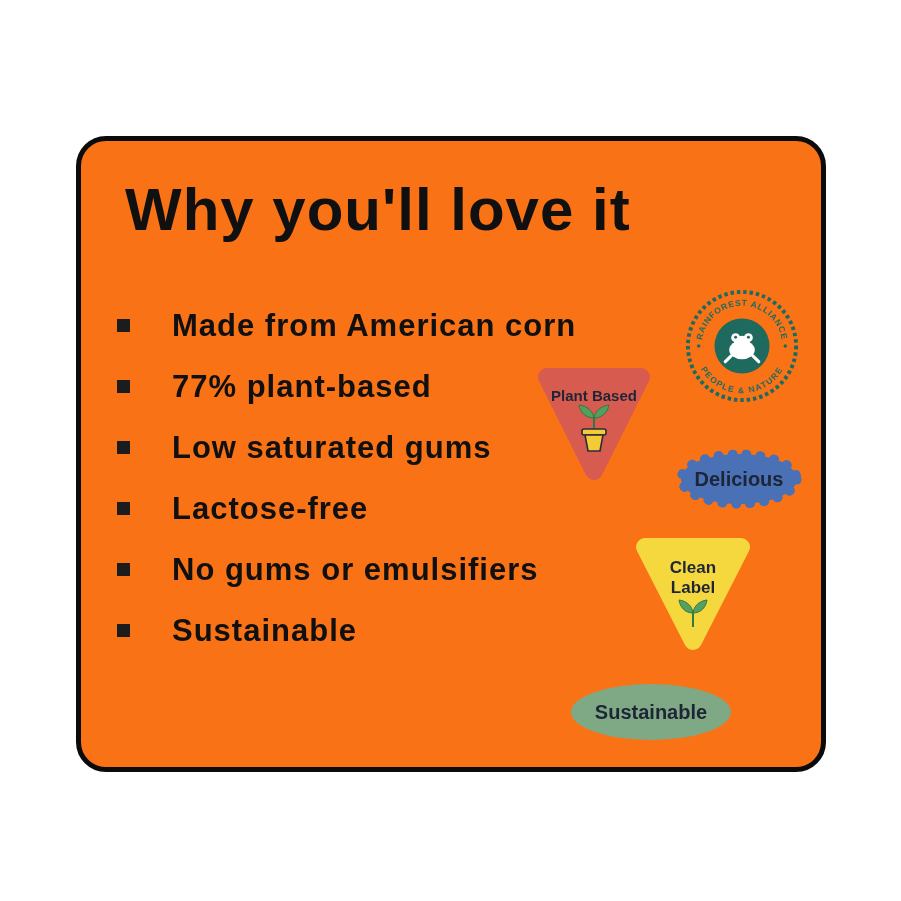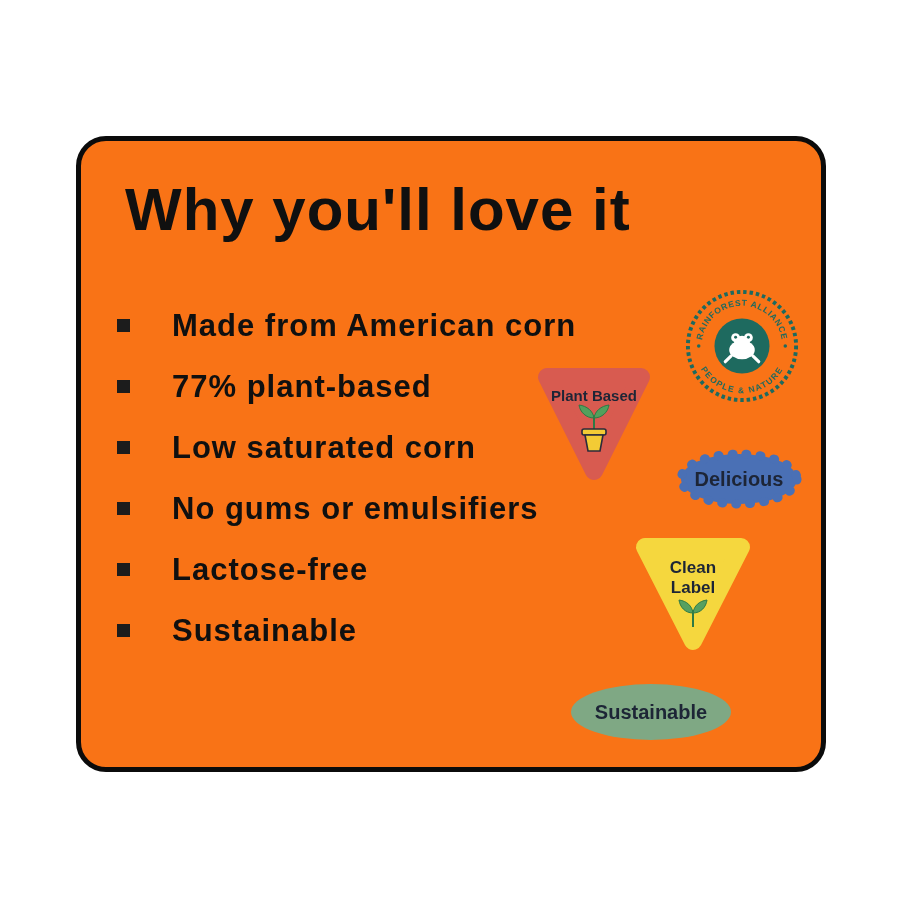--- a/index.html
+++ b/index.html
@@ -71,29 +71,29 @@
       <li class="row">
         <span class="sq"></span>
         <span class="bt">Made from American corn</span>
       </li>
       <li class="row">
         <span class="sq"></span>
         <span class="bt">77% plant-based</span>
       </li>
       <li class="row">
         <span class="sq"></span>
-        <span class="bt">Low saturated corn</span>
+        <span class="bt">Low saturated gums</span>
+      </li>
+      <li class="row">
+        <span class="sq"></span>
+        <span class="bt">Lactose-free</span>
       </li>
       <li class="row">
         <span class="sq"></span>
         <span class="bt">No gums or emulsifiers</span>
-      </li>
-      <li class="row">
-        <span class="sq"></span>
-        <span class="bt">Lactose-free</span>
       </li>
       <li class="row">
         <span class="sq"></span>
         <span class="bt">Sustainable</span>
       </li>
     </ul>
 
     <div class="badge badge-seal">
       <svg viewBox="-60 -60 120 120">
         <circle cx="0" cy="0" r="55" fill="none" stroke-width="4" stroke-dasharray="3.5 3" stroke="#1e6a5f"></circle>

